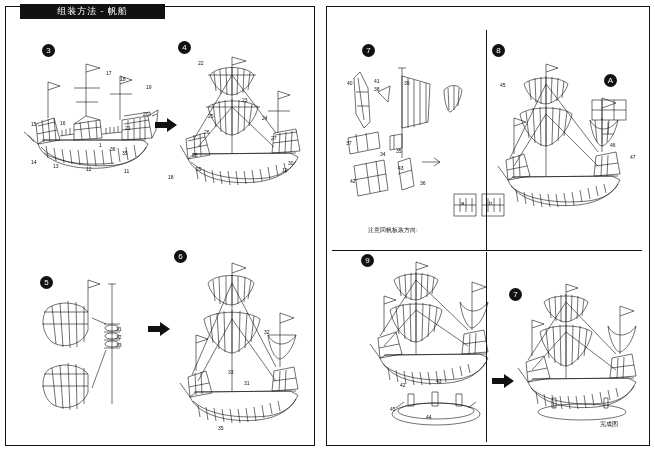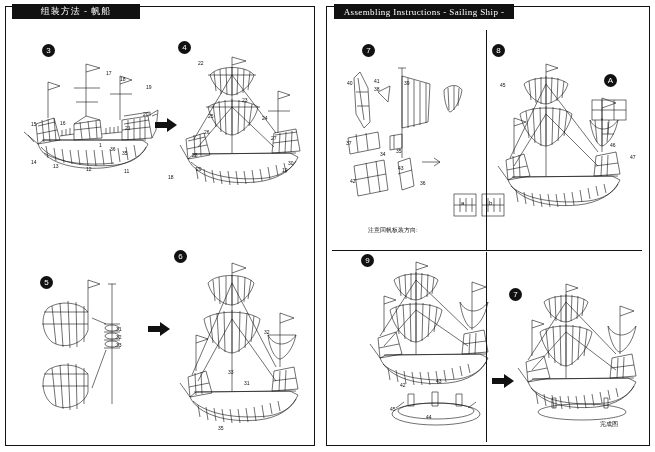--- a/index.html
+++ b/index.html
@@ -30,21 +30,21 @@
     top:4px;
     height:15px;
     background:#111;
     color:#fff;
     display:flex;
     align-items:center;
     justify-content:center;
     font-size:9px;
     letter-spacing:1px;
   }
-  .titlebar-left{left:12px;width:128px;}
+  .titlebar-left{left:20px;width:145px;}
   .titlebar-right{left:334px;width:180px;font-family:"Liberation Serif",serif;letter-spacing:0.4px;}
 
   
   .bullet{
     position:absolute;
     width:13px;height:13px;
     border-radius:50%;
     background:#111;
     color:#fff;
     font-size:8px;
@@ -294,21 +294,20 @@
         <path d="M56 28 L16 120 M56 28 L100 112 M56 64 L22 126 M56 64 L100 126"></path>
       </g>
     </svg>
   </div>
   <div class="lbl" style="left:264px;top:329px;">32</div>
   <div class="lbl" style="left:244px;top:380px;">31</div>
   <div class="lbl" style="left:228px;top:369px;">33</div>
   <div class="lbl" style="left:218px;top:425px;">35</div>
 
   <div class="page page-right"></div>
-  <div class="titlebar titlebar-right">Assembling Instructions   - Sailing Ship -</div>
 
   <div class="divider" style="left:332px;top:250px;width:310px;height:0.8px;"></div>
   <div class="divider" style="left:486px;top:30px;width:0.8px;height:220px;"></div>
   <div class="divider" style="left:486px;top:252px;width:0.8px;height:190px;"></div>
 
   <div class="bullet" style="left:362px;top:44px;">7</div>
   <div class="bullet" style="left:492px;top:44px;">8</div>
   <div class="bullet" style="left:361px;top:254px;">9</div>
   <div class="bullet" style="left:509px;top:288px;">7</div>
 

